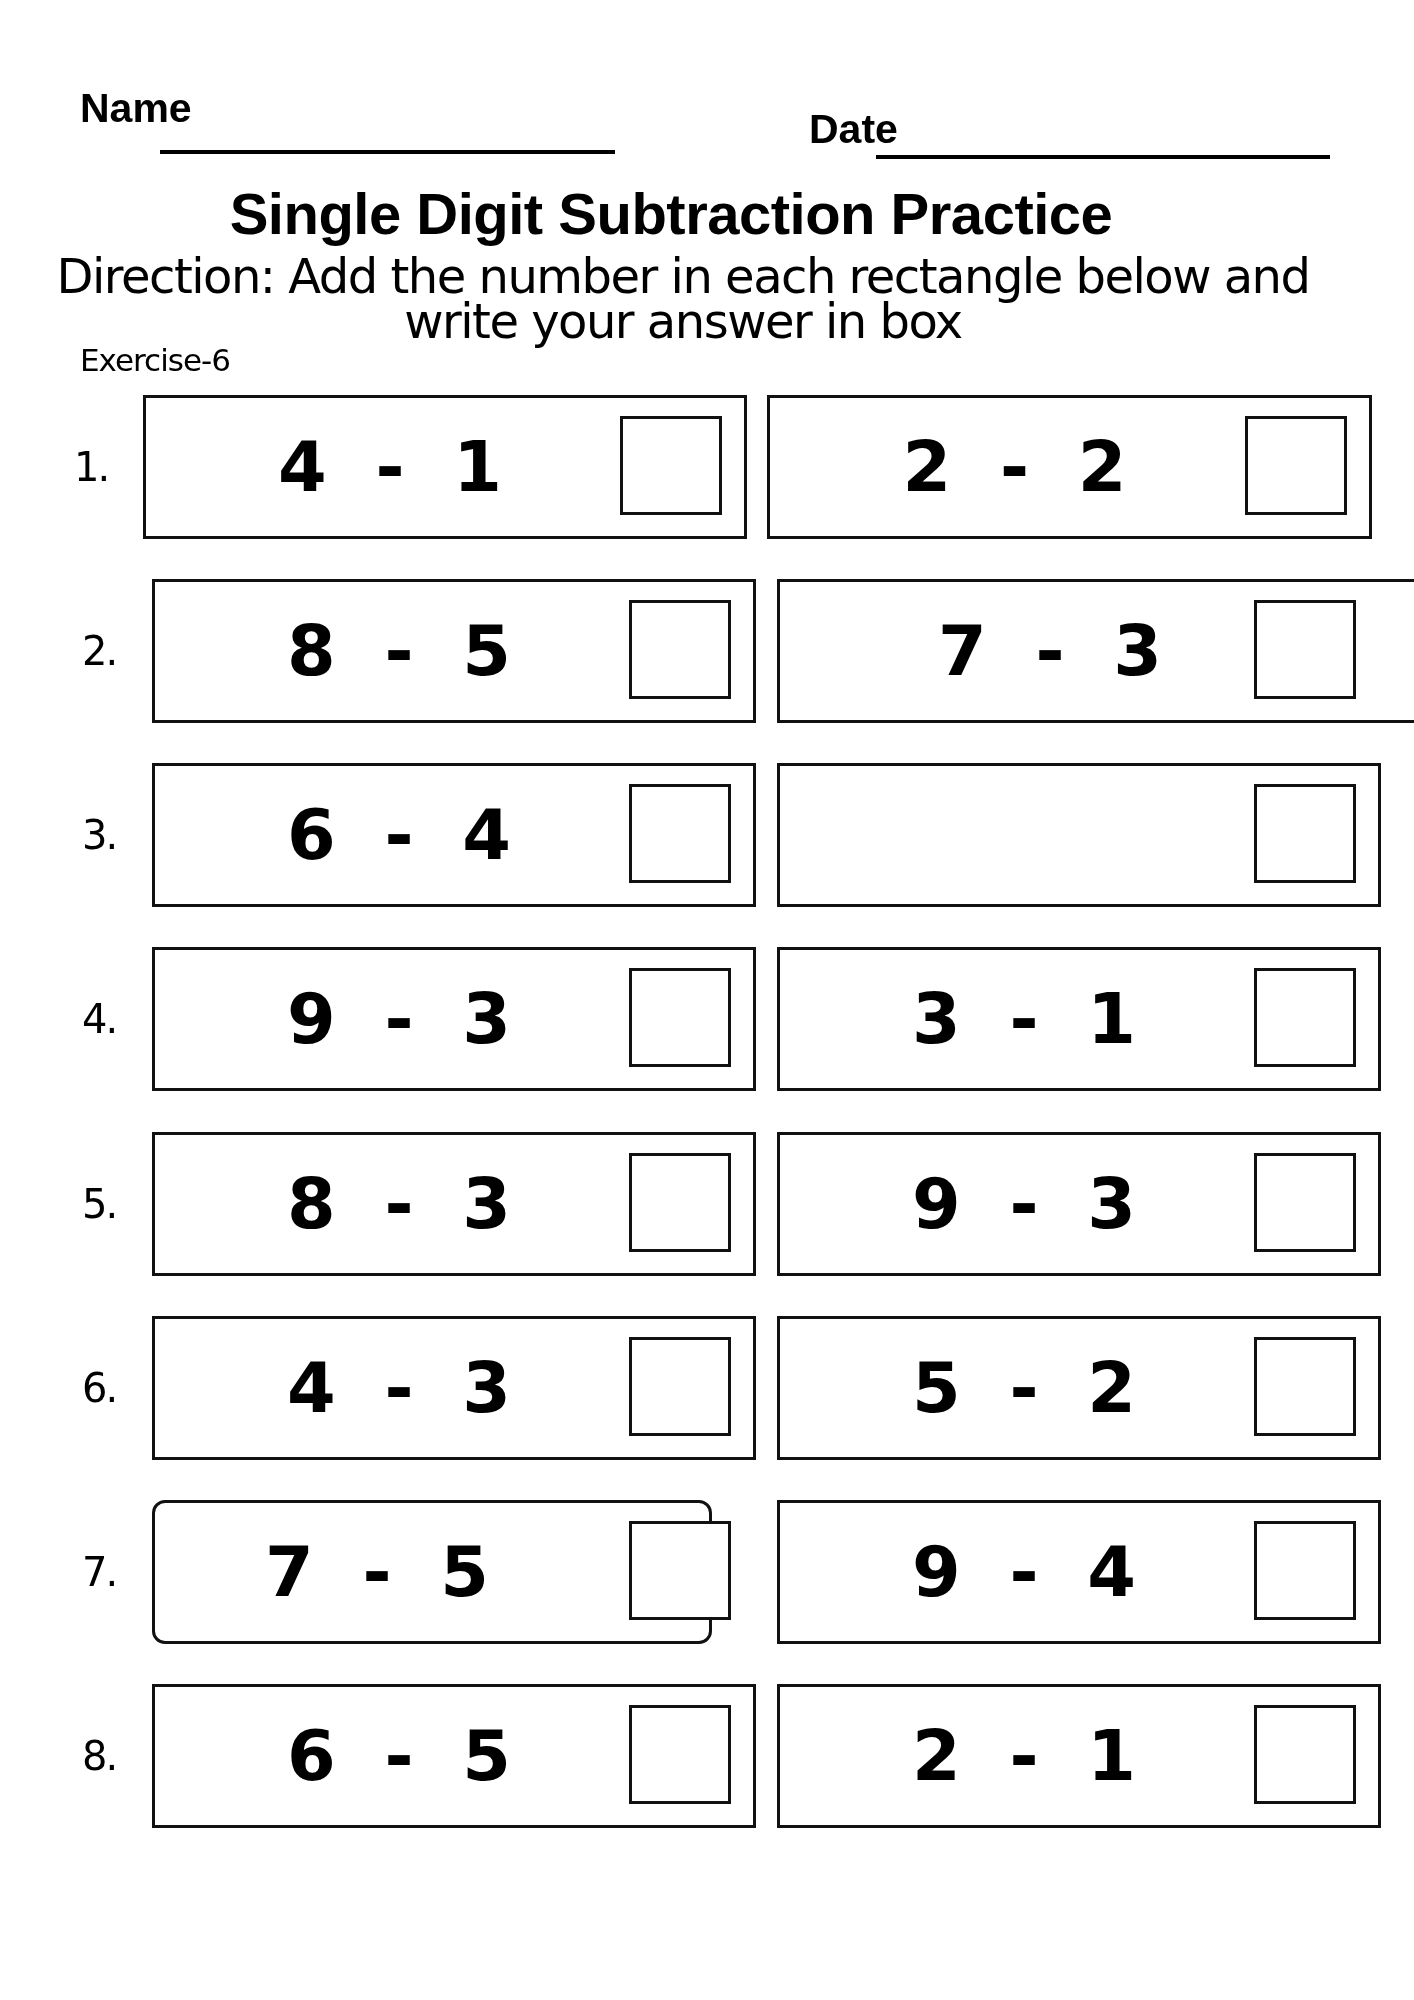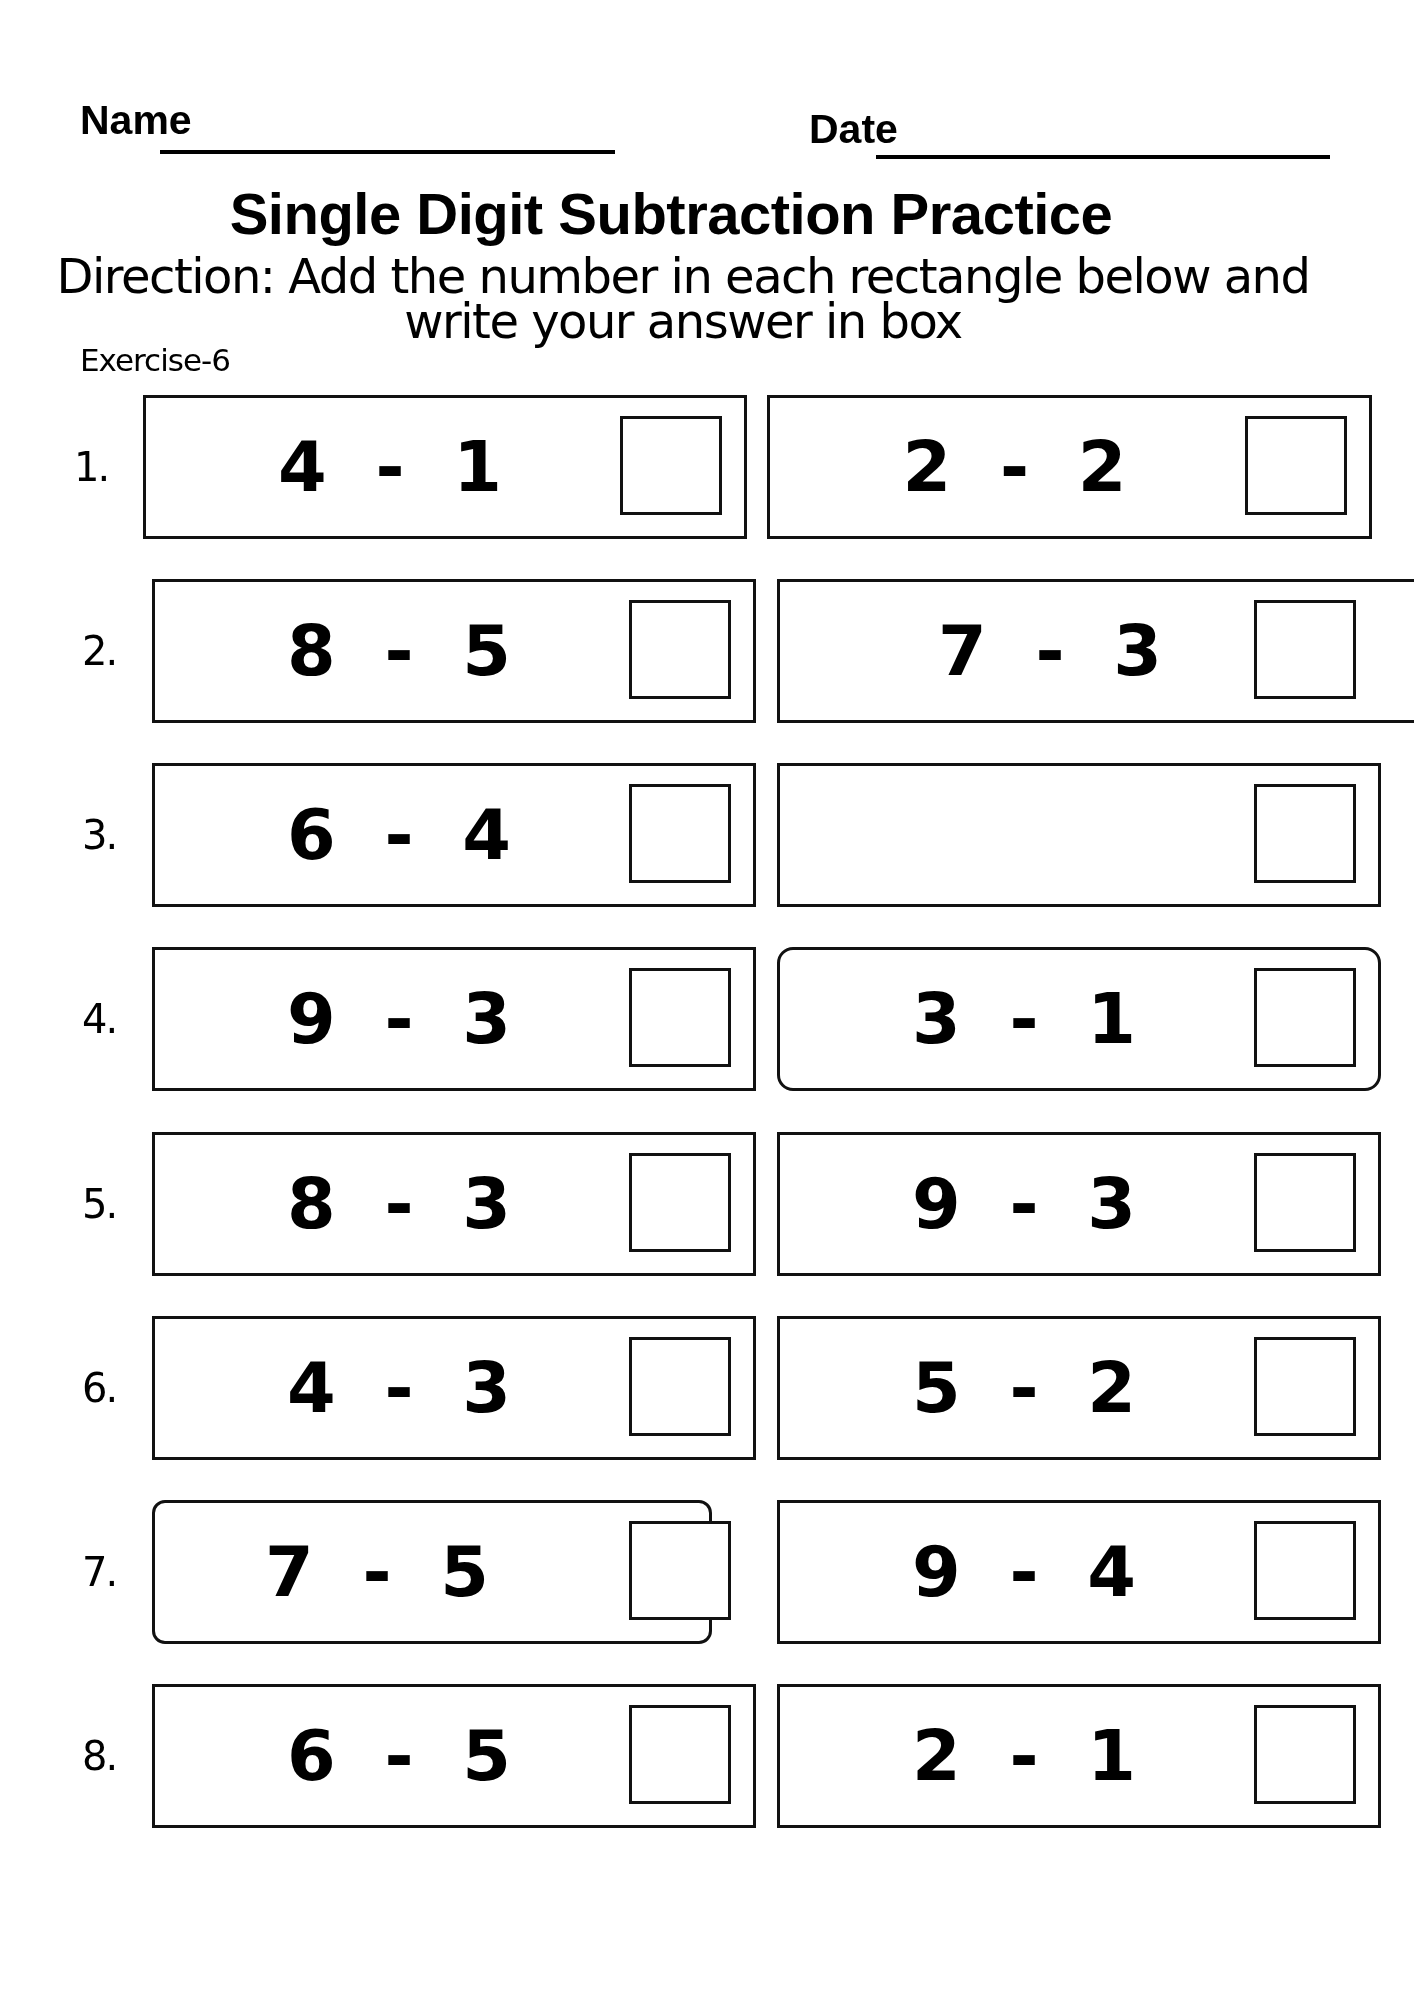--- a/index.html
+++ b/index.html
@@ -15,21 +15,21 @@
 
   .row-num { font-family: "DejaVu Sans", sans-serif; font-size: 40px; line-height: 1; white-space: nowrap; letter-spacing: -2px; }
 
   .problem-card { box-sizing: border-box; border: 3px solid #111; background: #fff; height: 144px; }
   .problem-text { position: absolute; top: 0; bottom: 0; display: flex; align-items: center; justify-content: center; font-family: "DejaVu Sans", sans-serif; font-weight: bold; font-size: 70px; white-space: pre; }
   .answer-box { position: absolute; box-sizing: border-box; border: 3px solid #111; background: #fff; width: 102px; height: 99px; top: 18px; cursor: text; }
 </style>
 </head>
 <body>
 
-<div class="abs hdr-label" style="left:80px; top:100px;">Name</div>
+<div class="abs hdr-label" style="left:80px; top:88px;">Name</div>
 <div class="abs hdr-line" style="left:160px; top:150px; width:455px;"></div>
 
 <div class="abs hdr-label" style="left:809px; top:109px;">Date</div>
 <div class="abs hdr-line" style="left:876px; top:155px; width:454px;"></div>
 
 <div class="abs title" style="top:185px;">Single Digit Subtraction  Practice</div>
 <div class="abs direction" style="top:252px;">Direction: Add the number in each rectangle  below and</div>
 <div class="abs direction" style="top:297px;">write your answer in box</div>
 <div class="abs exercise" style="top:345px;">Exercise-6</div>
 
@@ -62,21 +62,21 @@
   </div>
   <div class="abs problem-card" style="left:777px; top:763px; width:604px;">
     <div class="answer-box" style="left:474px;"></div>
   </div>
 
   <div class="abs row-num" style="left:82px; top:999px;">4.</div>
   <div class="abs problem-card" style="left:152px; top:947px; width:604px;">
     <div class="problem-text" style="left:40px; right:150px;">9  -  3</div>
     <div class="answer-box" style="left:474px;"></div>
   </div>
-  <div class="abs problem-card" style="left:777px; top:947px; width:604px;border-radius:16px;">
+  <div class="abs problem-card" style="left:777px; top:947px; width:604px;">
     <div class="problem-text" style="left:40px; right:150px;">3  -  1</div>
     <div class="answer-box" style="left:474px;"></div>
   </div>
 
   <div class="abs row-num" style="left:82px; top:1184px;">5.</div>
   <div class="abs problem-card" style="left:152px; top:1132px; width:604px;">
     <div class="problem-text" style="left:40px; right:150px;">8  -  3</div>
     <div class="answer-box" style="left:474px;"></div>
   </div>
   <div class="abs problem-card" style="left:777px; top:1132px; width:604px;">

